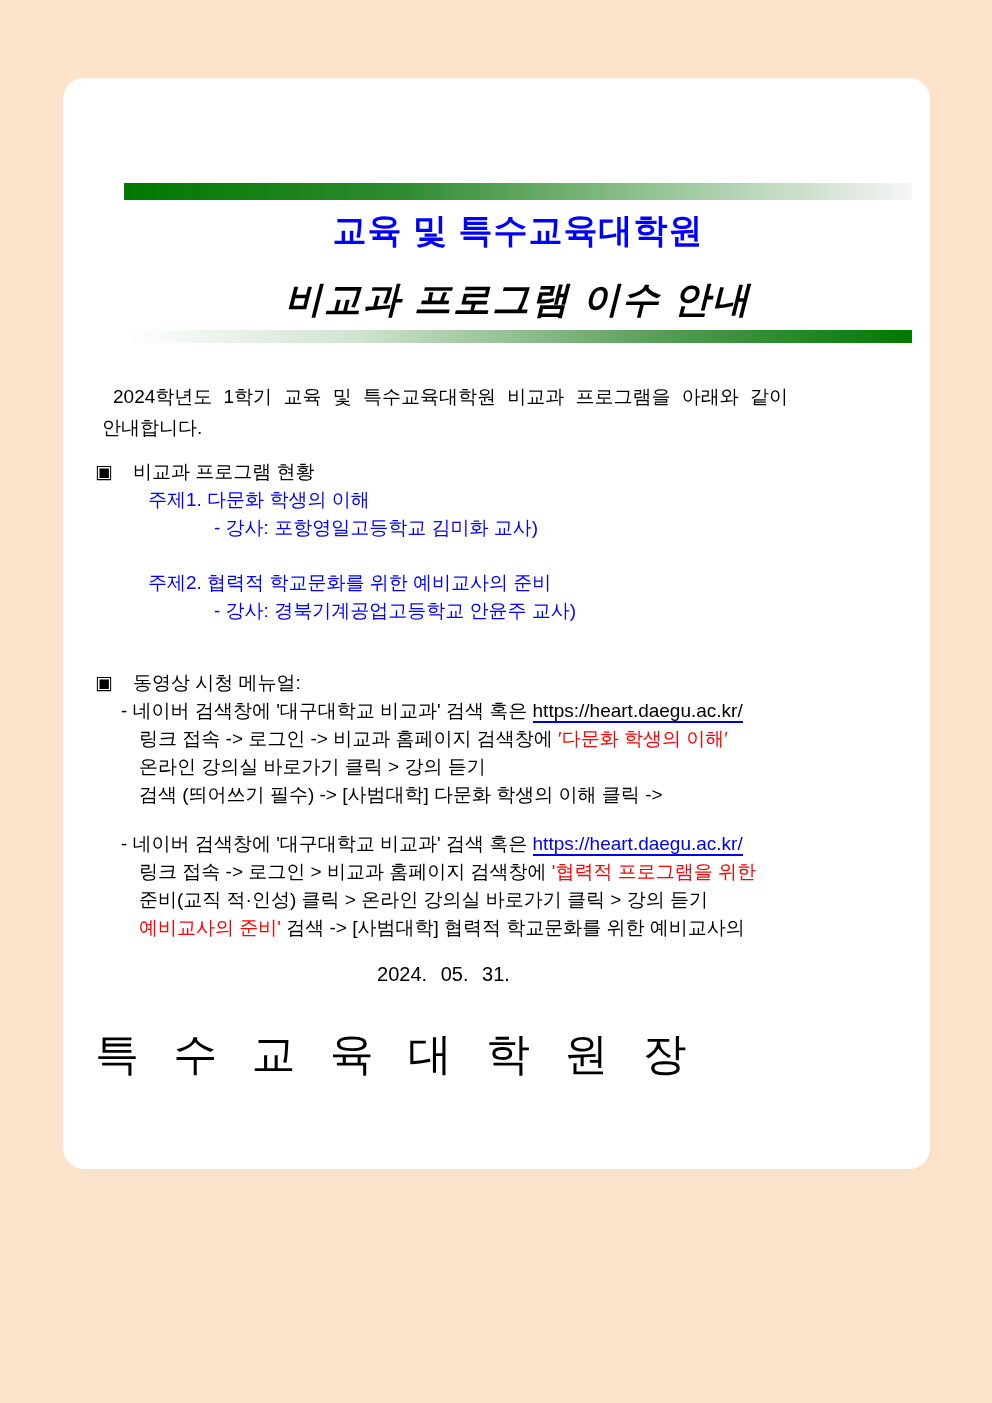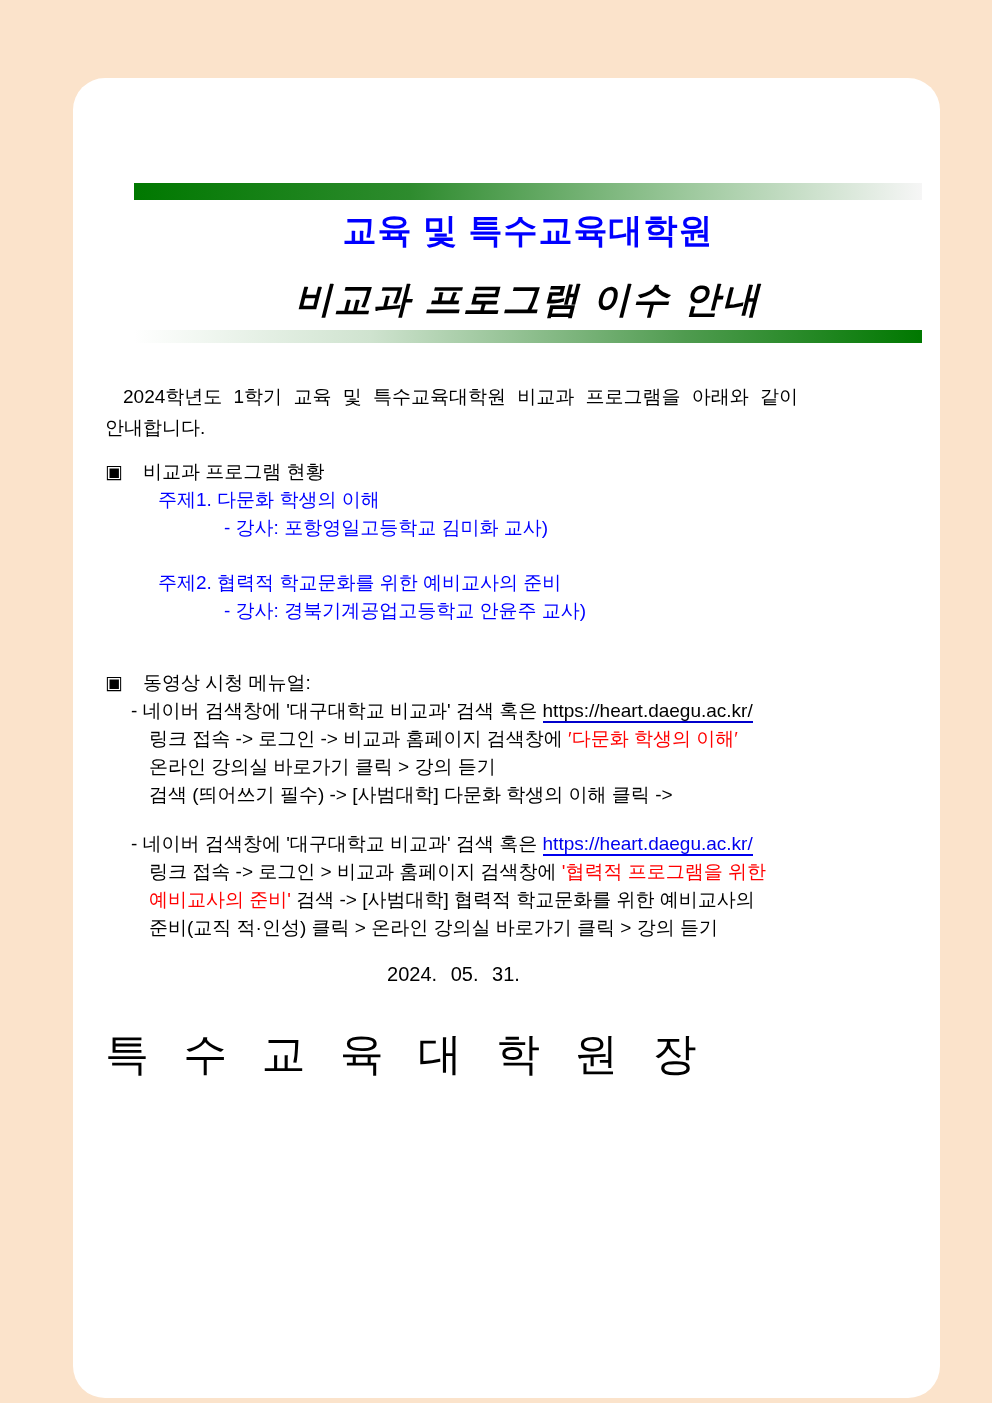--- a/index.html
+++ b/index.html
@@ -5,41 +5,41 @@
   * { box-sizing: border-box; }
   html, body { margin: 0; padding: 0; }
   body {
     width: 992px; height: 1403px;
     background: #FBE3CB;
     font-family: "Liberation Sans", "DejaVu Sans", sans-serif;
     color: #000;
   }
   .page { position: relative; width: 992px; height: 1403px; }
   .card {
-    position: absolute; left: 73px; top: 78px;
-    width: 867px; height: 1320px;
+    position: absolute; left: 63px; top: 78px;
+    width: 867px; height: 1091px;
     background: #FFFFFF;
-    border-radius: 32px;
+    border-radius: 21px;
   }
   
   .gbar { margin-left: 61px; width: 788px; }
   .gbar.top { margin-top: 105px; height: 17px;
     background: linear-gradient(to right, #007800 0%, #2e8b2e 35%, #9cc89c 70%, #f6f6f6 100%); }
   .gbar.bottom { margin-top: 8px; height: 13px;
     background: linear-gradient(to right, #ffffff 0%, #cfe3cf 30%, #4f9b4f 70%, #007800 100%); }
   .titles { margin-left: 61px; width: 788px; text-align: center; }
   .title1 { margin: 9px 0 0 0; font-size: 34px; line-height: 42px; font-weight: bold;
     color: #0000FF; letter-spacing: 1px; }
   .title2 { margin: 26px 0 0 0; font-size: 37px; line-height: 45px; font-weight: bold;
     color: #000000; letter-spacing: 2px; font-style: italic; }
   
   .content { margin: 38px 28px 0 32px; font-size: 19px; line-height: 28px; }
   .intro { margin: 0; line-height: 31px; }
   .intro .l1 { display: block; text-indent: 18px; word-spacing: 6px; }
-  .intro .l2 { display: block; }
+  .intro .l2 { display: block; margin-left: 7px; }
   .section-heading { display: flex; margin: 0; font-weight: normal; }
   .section-heading .marker { width: 38px; flex: 0 0 38px; }
   .sec1-heading { margin-top: 15px; }
   .topics { color: #0000FF; margin-left: 53px; }
   .topic-instructor { margin-left: 66px; }
   .topic-gap { height: 27px; }
   .sec2-heading { margin-top: 44px; }
   .m-line.dash { margin-left: 26px; }
   .m-line.cont { margin-left: 44px; }
   .m-gap { height: 21px; }
@@ -102,24 +102,24 @@
 
       <div class="m-gap"></div>
 
       <div>
         <div class="m-line dash">
           <span>- 네이버 검색창에 '대구대학교 비교과' 검색 혹은 </span><a class="url url-blue">https://heart.daegu.ac.kr/</a>
         </div>
         <div class="m-line cont">
           <span>링크 접속 -&gt; 로그인 &gt; 비교과 홈페이지 검색창에 </span><span class="red">'협력적 프로그램을 위한</span>
         </div>
+        <div class="m-line cont">준비(교직 적·인성) 클릭 &gt; 온라인 강의실  바로가기 클릭 &gt; 강의 듣기</div>
         <div class="m-line cont">
           <span class="red">예비교사의 준비'</span><span> 검색 -&gt; [사범대학] 협력적 학교문화를 위한 예비교사의</span>
         </div>
-        <div class="m-line cont">준비(교직 적·인성) 클릭 &gt; 온라인 강의실  바로가기 클릭 &gt; 강의 듣기</div>
       </div>
 
       <div class="date">2024. 05. 31.</div>
 
       <div class="signature">특 수 교 육 대 학 원 장</div>
 
     </div>
   </div>
 </div>
 

